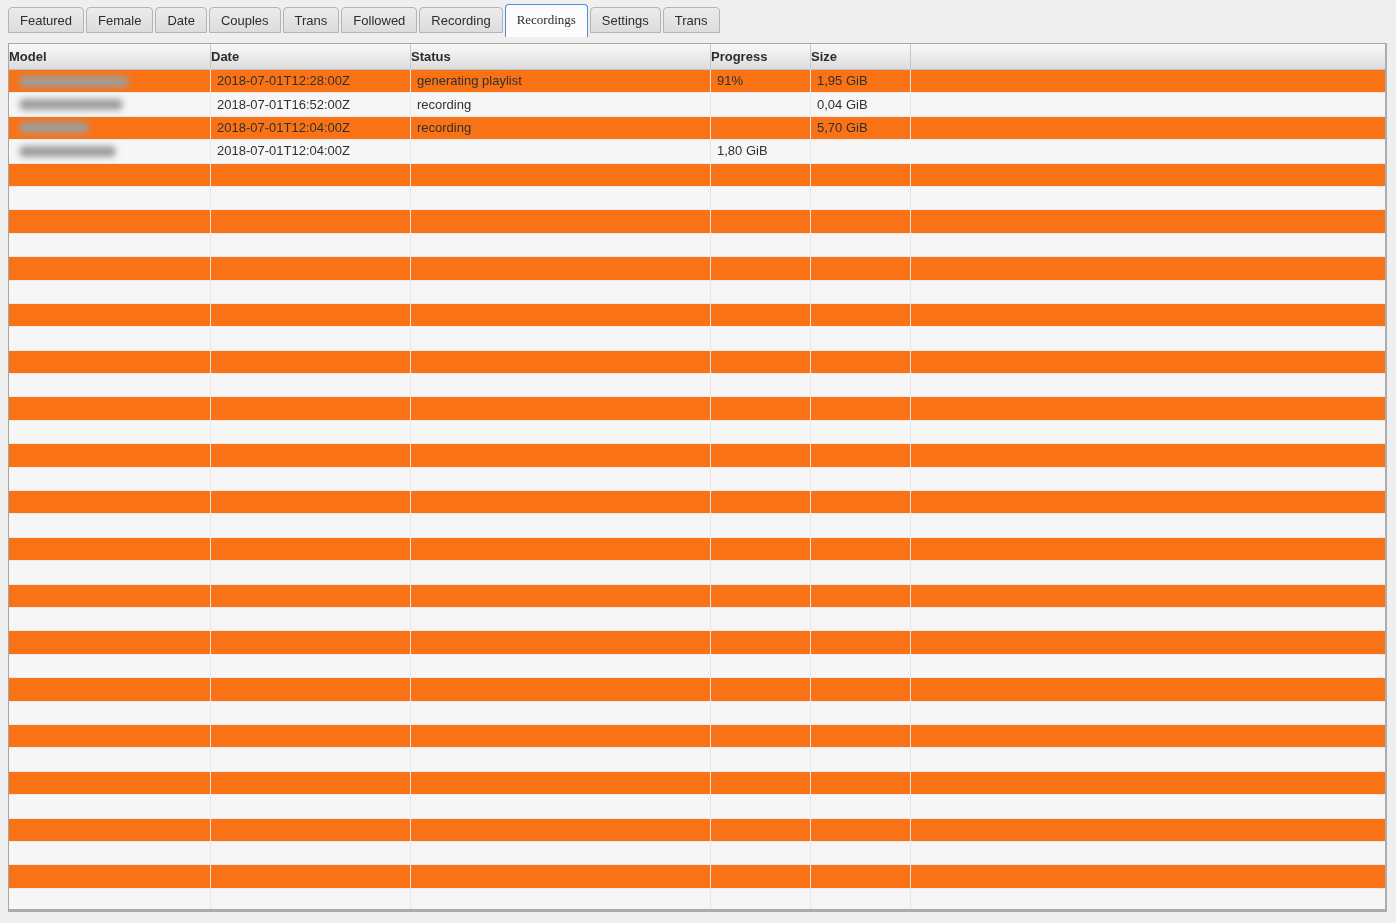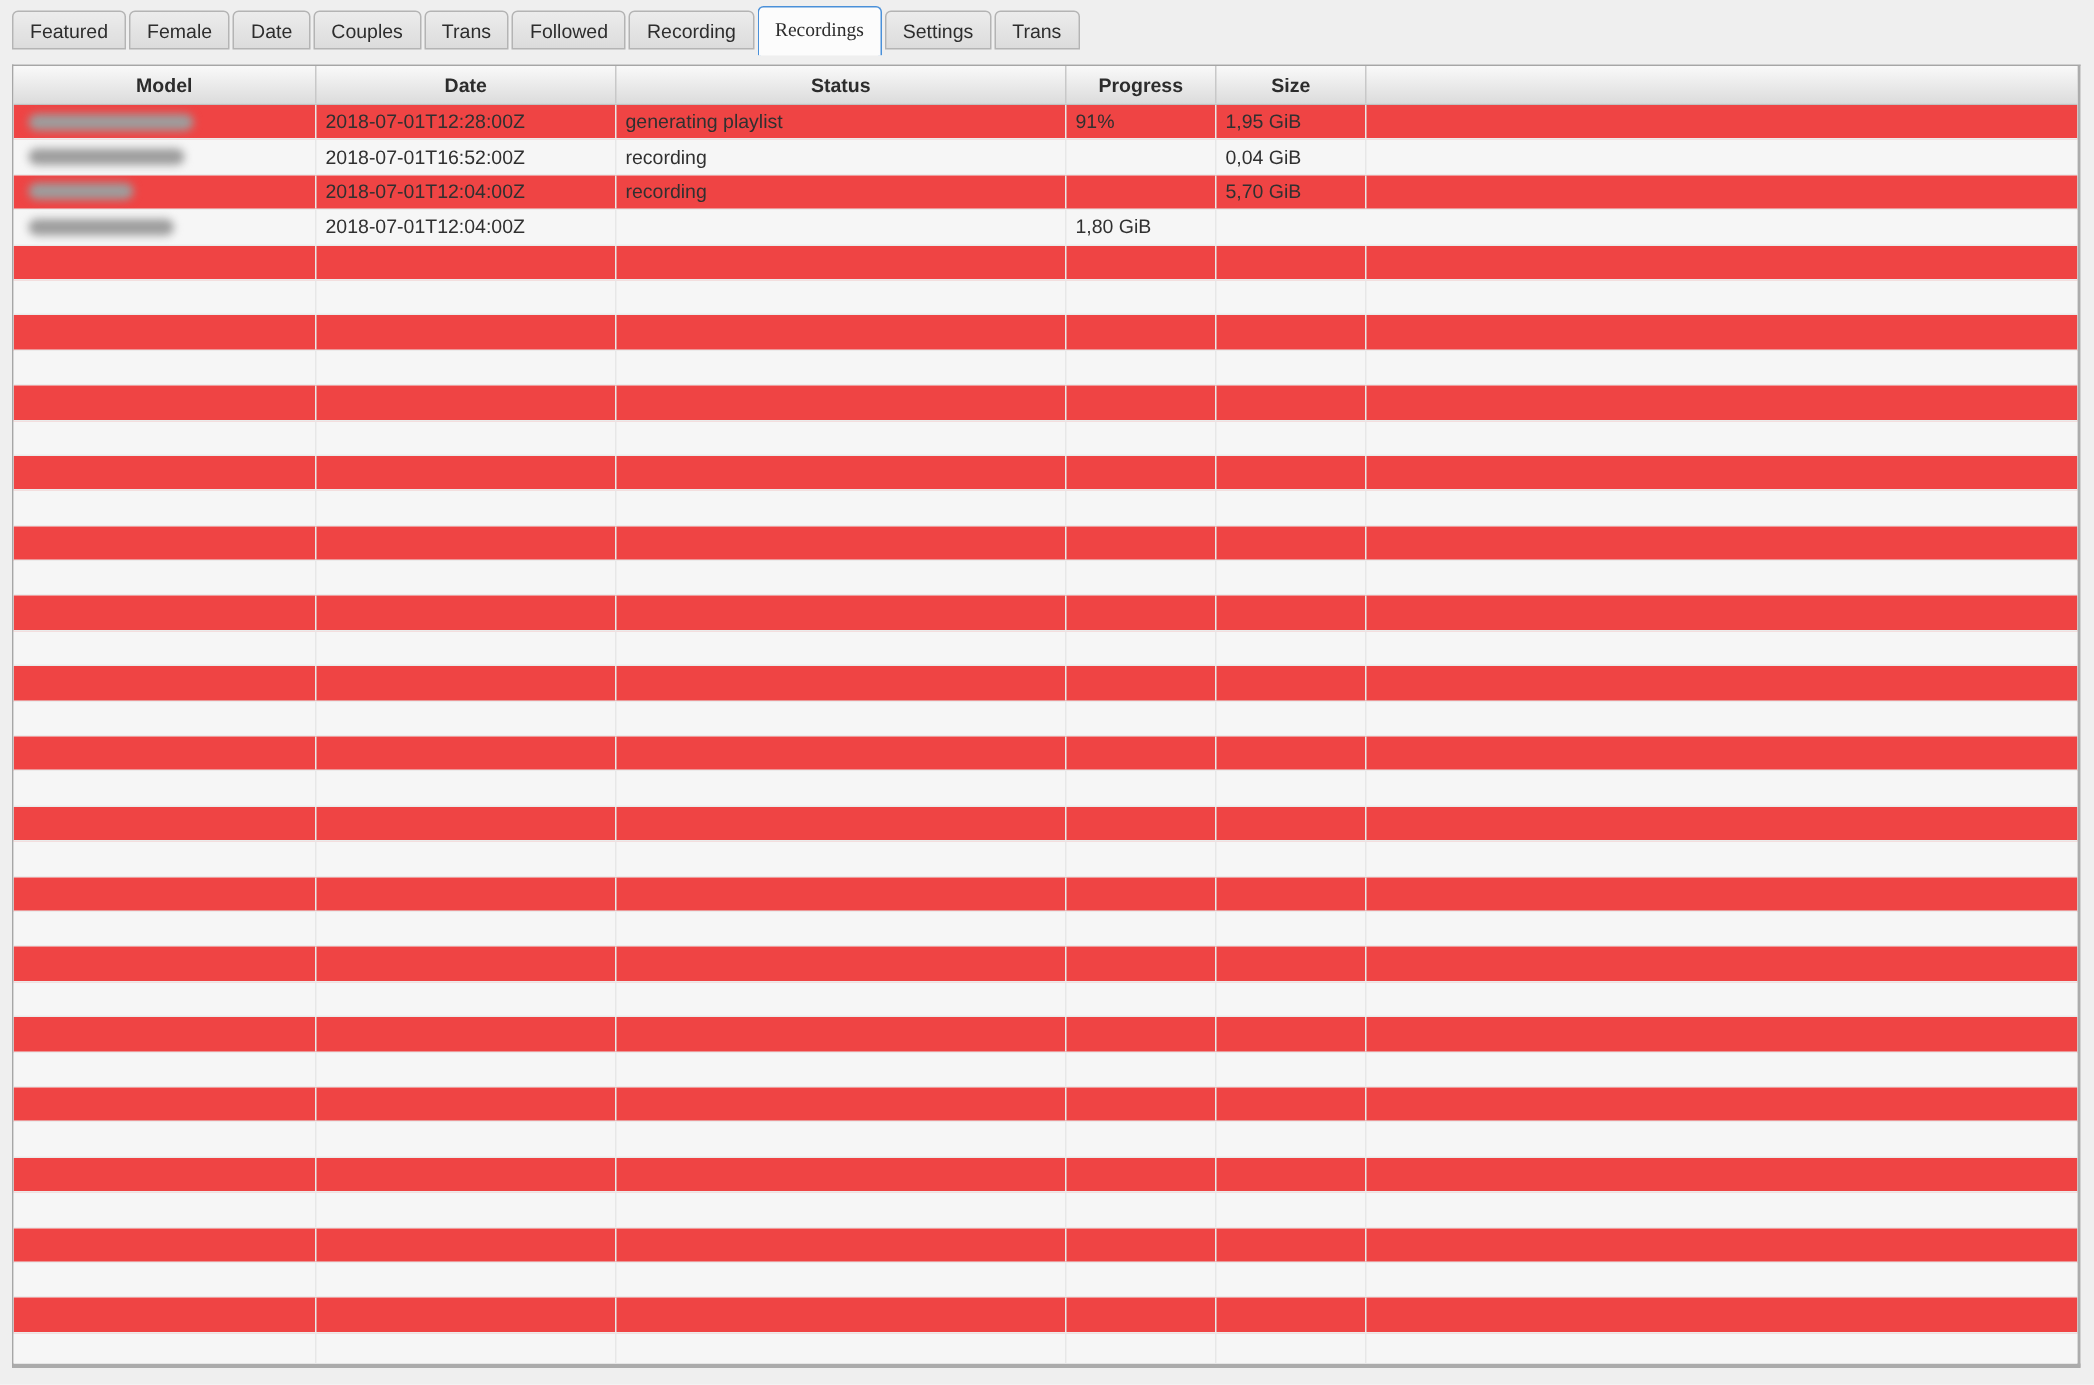--- a/index.html
+++ b/index.html
@@ -61,36 +61,35 @@
     grid-template-columns: 202px 200px 300px 100px 100px 1fr;
   }
   .thead {
     height: 26px;
     background: linear-gradient(#f9f9f9, #dcdcdc);
     border-bottom: 1px solid #c2c2c2;
   }
   .hcell {
     font-weight: bold;
     color: #2c2c2c;
-    text-align: center;
     line-height: 25px;
     border-right: 1px solid #c8c8c8;
     overflow: hidden;
     white-space: nowrap;
   }
   .hcell:last-child { border-right: none; }
 
   .tbody {
     height: 840px;
     overflow: hidden;
   }
   .trow {
     height: 23.4px;
     border-bottom: 1px solid #ebebeb;
-    background: #ef4444;
+    background: #f97316;
   }
   .trow.striped { background: #f6f6f6; }
   .cell {
     padding-left: 6px;
     line-height: 22px;
     border-right: 1px solid #e7e7e7;
     overflow: hidden;
     white-space: nowrap;
     display: flex;
     align-items: center;

